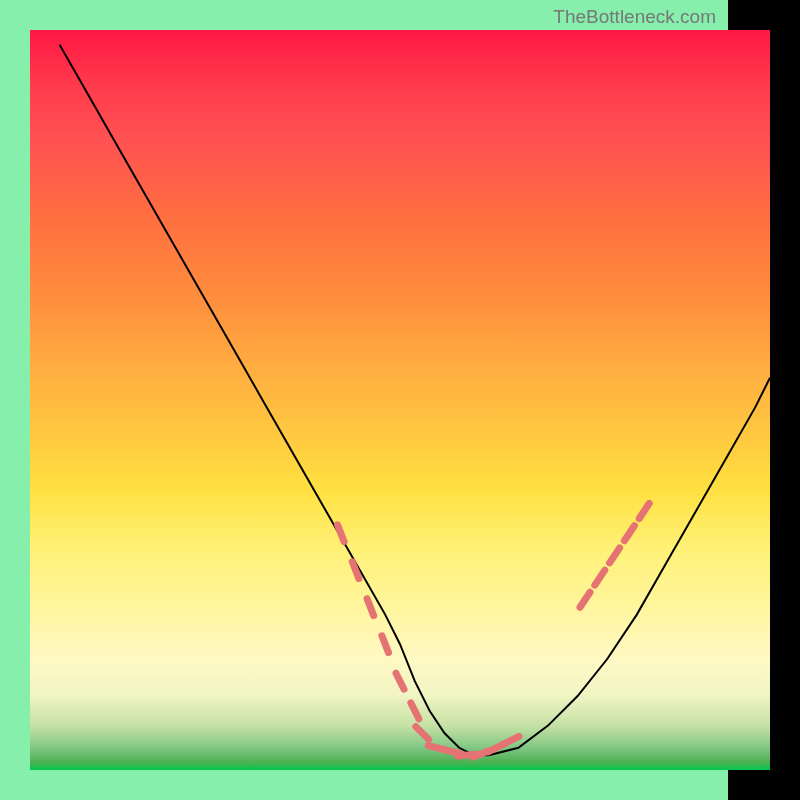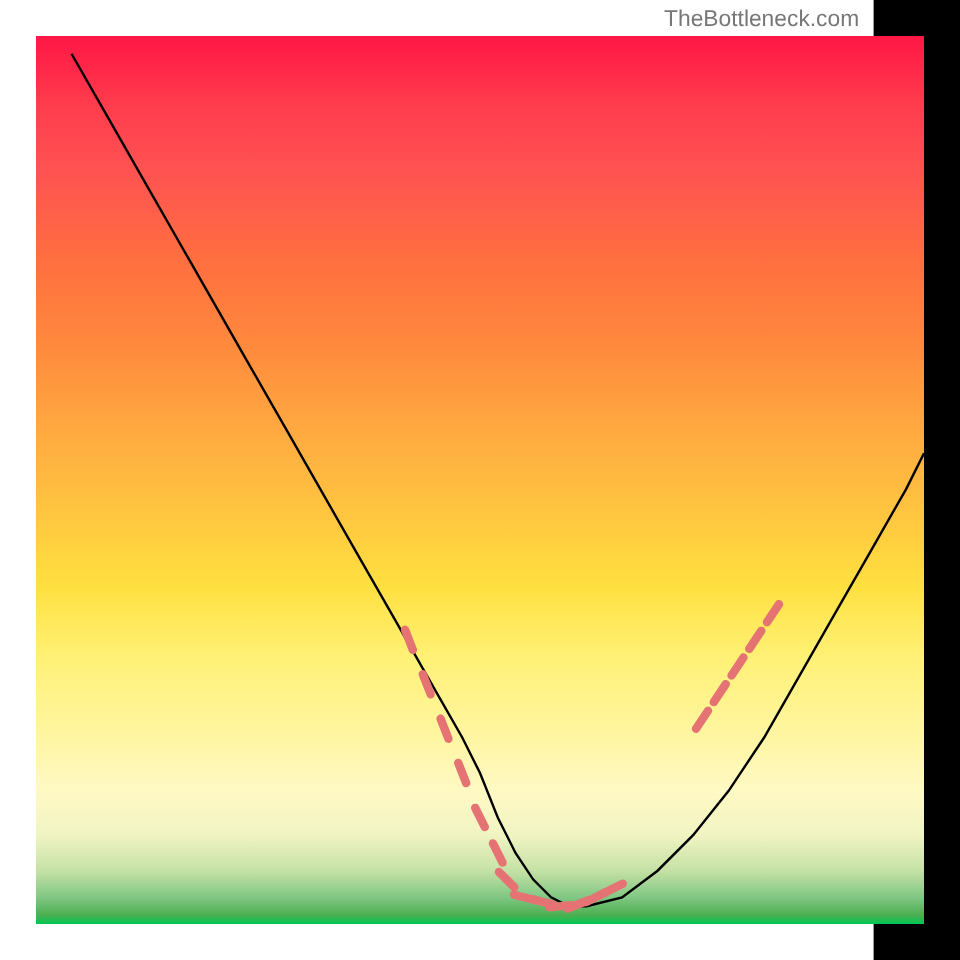--- a/index.html
+++ b/index.html
@@ -7,21 +7,21 @@
     padding: 0;
     background: #000000;
     width: 800px;
     height: 800px;
     overflow: hidden;
   }
   .chart-container {
     position: relative;
     width: 728px;
     height: 800px;
-    background: #ffffff;
+    background: #86efac;
   }
   .plot-area {
     position: absolute;
     left: 30px;
     top: 30px;
     width: 740px;
     height: 740px;
     background: linear-gradient(to bottom,
       #ff1744 0%,
       #ff3d4d 8%,

